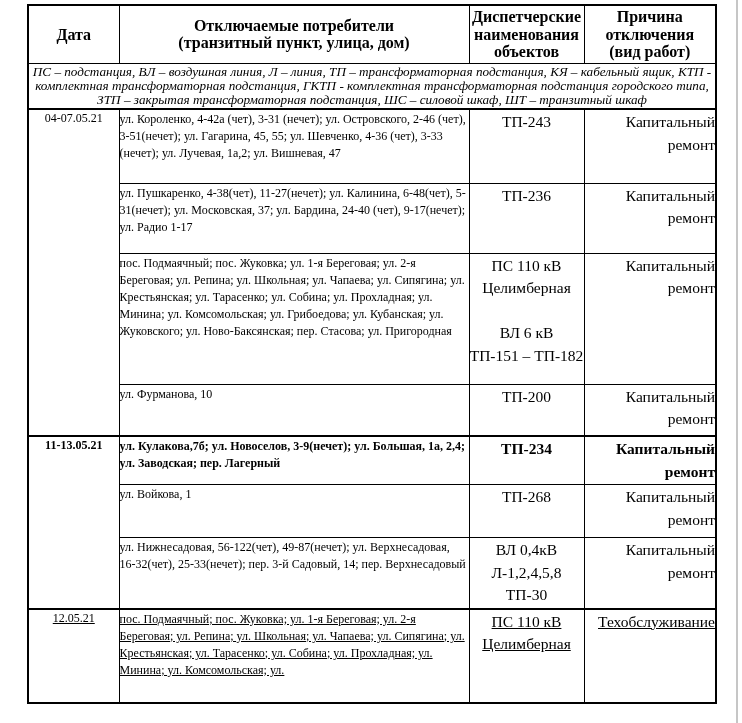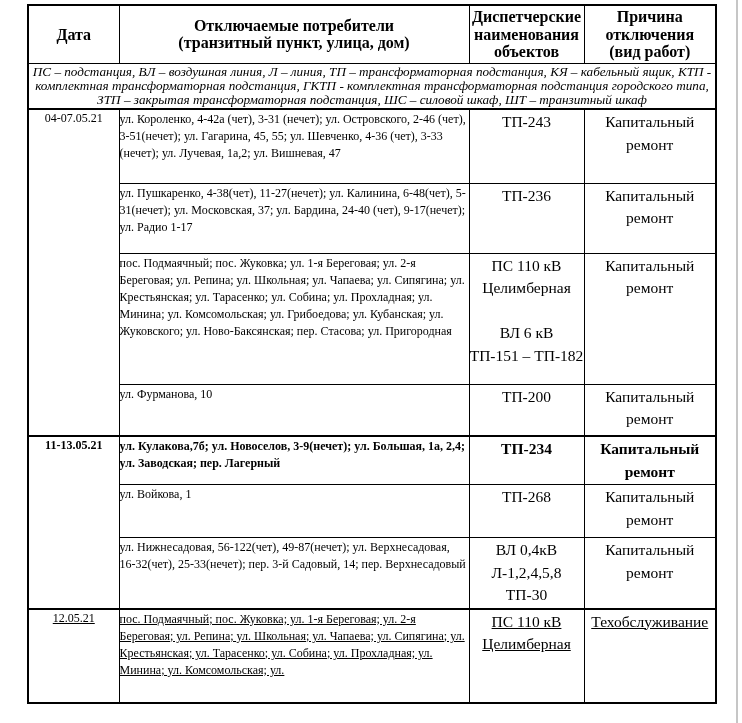--- a/index.html
+++ b/index.html
@@ -59,21 +59,21 @@
     padding:1px 2px 0 3px;
     text-align:left;
   }
   .objects {
     text-align:center;
     font-size:15.5px;
     line-height:22.5px;
     white-space:pre-line;
   }
   .reason {
-    text-align:center;
+    text-align:right;
     font-size:15.5px;
     line-height:22.5px;
   }
   tr.group-sep td { border-top:2px solid #000; }
   .clip { height:90px; overflow:hidden; }
   .h76 { height:74px; } .h72 { height:70px; } .h133 { height:131px; }
   .h54 { height:52px; } .h40 { height:38px;font-weight:bold; } .h55 { height:53px; }
   .h75 { height:63px; } .h93 { height:91px;text-decoration:underline; }
 </style>
 </head>

